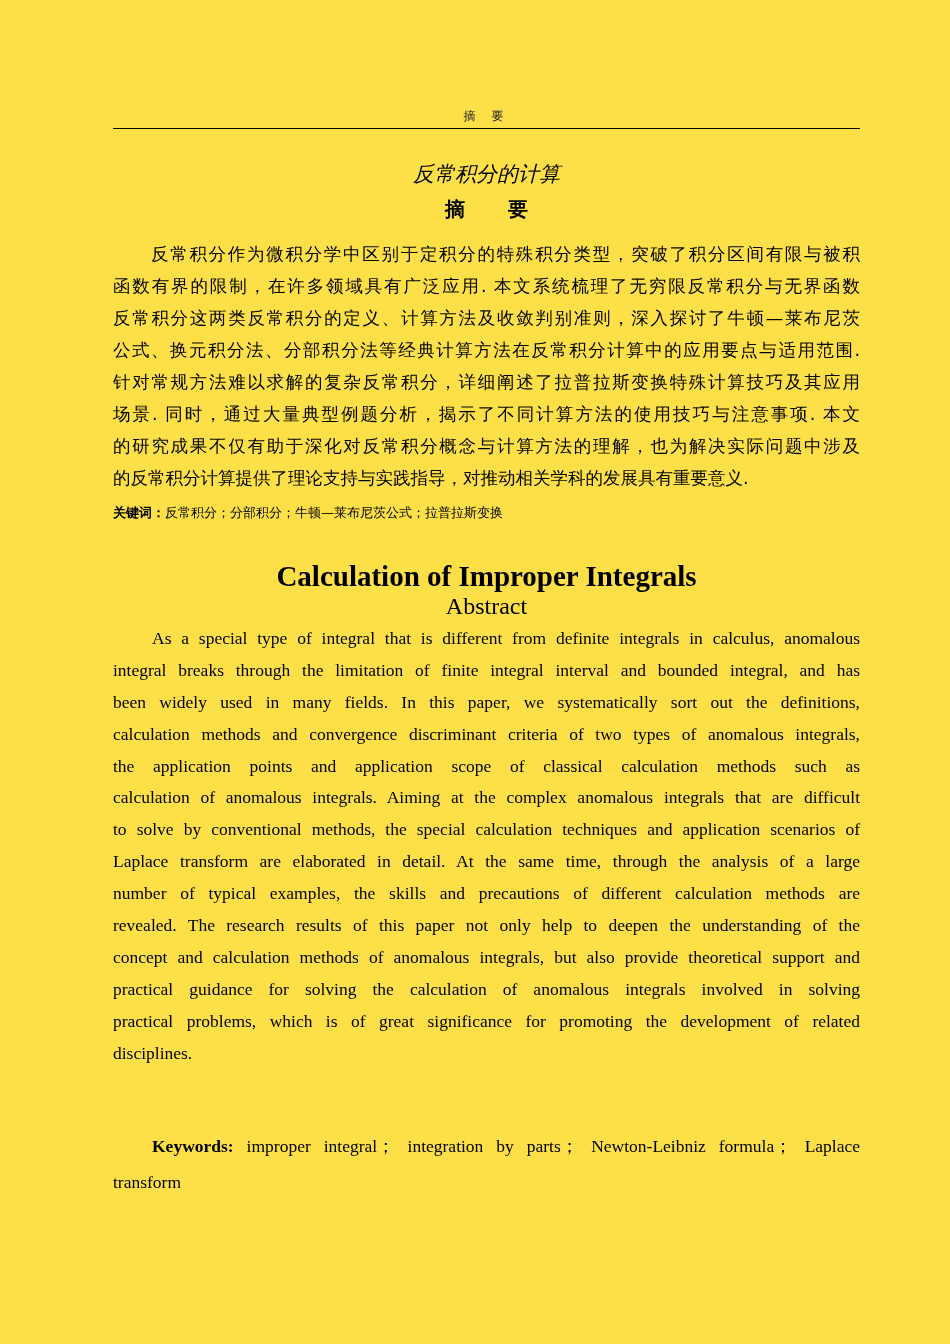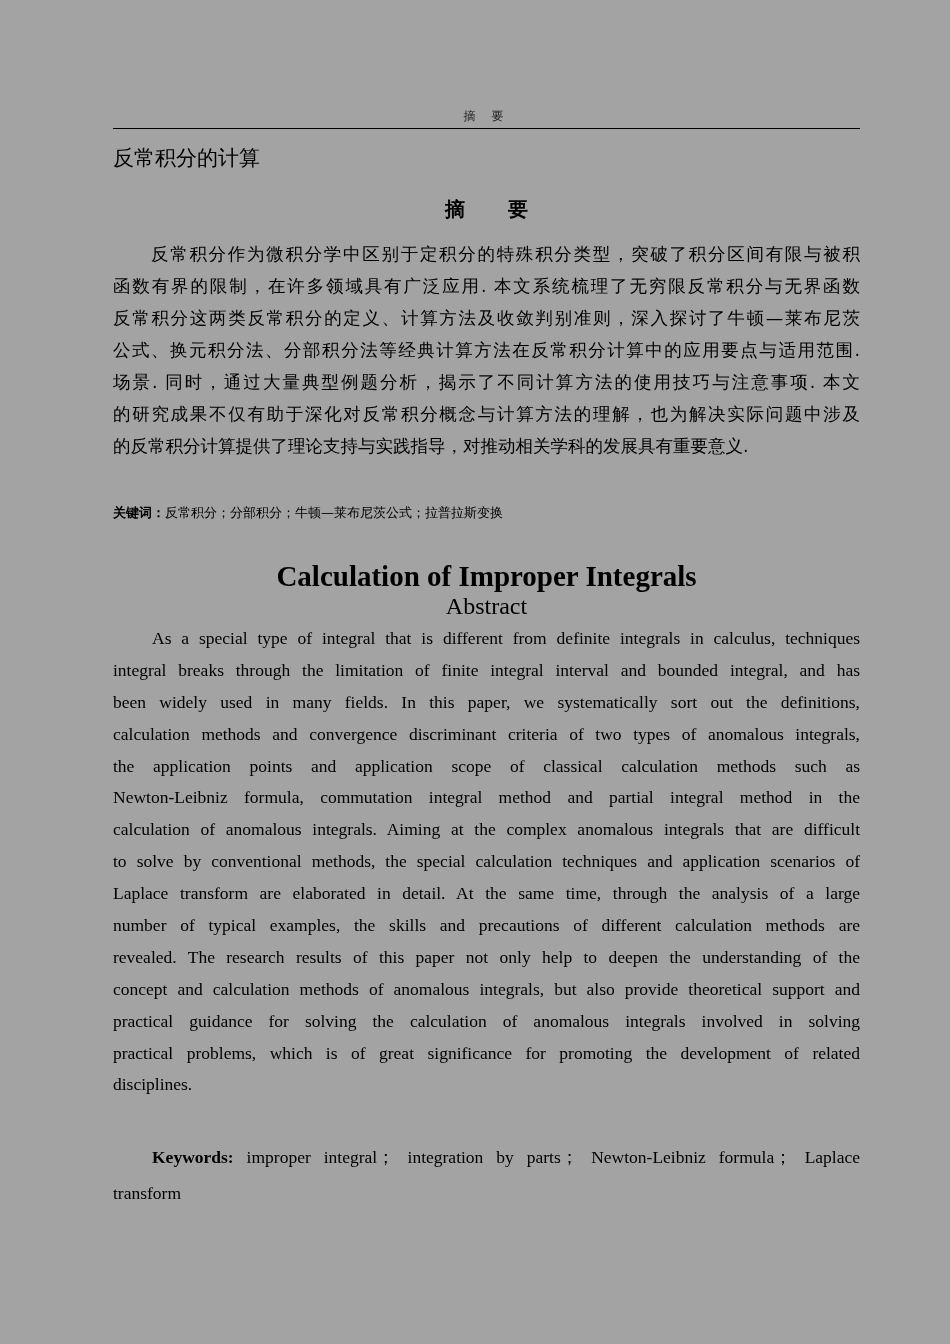--- a/index.html
+++ b/index.html
@@ -1,27 +1,27 @@
 <!DOCTYPE html>
 <html><head>
   <meta charset="utf-8">
   <style>
     * { margin: 0; padding: 0; box-sizing: border-box; }
     html, body { width: 950px; height: 1344px; background: #ffffff; }
     body { position: relative; color: #000; font-family: "Liberation Serif", "DejaVu Serif", serif; overflow: hidden; }
-    .page { position: absolute; left: 0; top: 0; width: 950px; height: 1344px; background: #a3a3a3; }
+    .page { position: absolute; left: 0; top: 0; width: 950px; height: 1344px; background: #fde047; }
     .running-header {
       position: absolute; left: 113px; top: 108px; width: 747px;
       text-align: center; font-size: 12px; letter-spacing: 6px; color: #222;
       font-family: "DejaVu Sans", sans-serif;
     }
     .header-rule { position: absolute; left: 113px; top: 128px; width: 747px; height: 0; border-top: 1.5px solid #000; }
     .cn-title {
-      position: absolute; left: 113px; top: 144px; width: 747px; text-align: left;
-      font-size: 21px; font-family: "DejaVu Sans", sans-serif;
+      position: absolute; left: 113px; top: 160px; width: 747px; text-align: center;
+      font-size: 21px; font-family: "DejaVu Sans", sans-serif; font-style: italic;
     }
     .cn-abstract-heading {
       position: absolute; left: 113px; top: 196px; width: 747px; text-align: center;
       font-size: 20px; font-weight: bold; letter-spacing: 18px; padding-left: 18px;
       font-family: "DejaVu Sans", sans-serif;
     }
     .cn-body {
       position: absolute; left: 113px; top: 238px; width: 747px;
       font-size: 17.5px; line-height: 32px; font-family: "DejaVu Sans", sans-serif;
     }
@@ -43,21 +43,21 @@
     }
     .en-body {
       position: absolute; left: 113px; top: 623px; width: 747px;
       font-size: 17.5px; line-height: 31.9px;
     }
     .en-line { display: block; height: 31.9px; white-space: nowrap; text-align: justify; text-align-last: justify; }
     .en-line.first { padding-left: 39px; }
     .en-line.last { text-align-last: left; }
     .en-keywords {
       position: absolute; left: 113px; top: 1128px; width: 747px;
-      font-size: 17.5px; line-height: 36px; margin-top: 11px;
+      font-size: 17.5px; line-height: 36px;
     }
     .en-keywords .kw-line { display: block; white-space: nowrap; text-align: justify; text-align-last: justify; }
     .en-keywords .kw-line.first { padding-left: 39px; }
     .en-keywords .kw-line.last { text-align-last: left; }
     .en-keywords .label { font-weight: bold; }
   </style>
 </head>
 <body>
 
 <div class="page">
@@ -66,39 +66,39 @@
   <div class="header-rule"></div>
 
   <h1 class="cn-title" style="font-weight:normal;">反常积分的计算</h1>
   <h2 class="cn-abstract-heading">摘 要</h2>
 
   <div class="cn-body">
     <span class="cn-line first">反常积分作为微积分学中区别于定积分的特殊积分类型，突破了积分区间有限与被积</span>
     <span class="cn-line">函数有界的限制，在许多领域具有广泛应用. 本文系统梳理了无穷限反常积分与无界函数</span>
     <span class="cn-line">反常积分这两类反常积分的定义、计算方法及收敛判别准则，深入探讨了牛顿—莱布尼茨</span>
     <span class="cn-line">公式、换元积分法、分部积分法等经典计算方法在反常积分计算中的应用要点与适用范围.</span>
+    <span class="cn-line">针对常规方法难以求解的复杂反常积分，详细阐述了拉普拉斯变换特殊计算技巧及其应用</span>
     <span class="cn-line">场景. 同时，通过大量典型例题分析，揭示了不同计算方法的使用技巧与注意事项. 本文</span>
     <span class="cn-line">的研究成果不仅有助于深化对反常积分概念与计算方法的理解，也为解决实际问题中涉及</span>
     <span class="cn-line last">的反常积分计算提供了理论支持与实践指导，对推动相关学科的发展具有重要意义.</span>
   </div>
 
   <div class="cn-keywords">
     <span class="label">关键词：</span><span>反常积分；分部积分；牛顿—莱布尼茨公式；拉普拉斯变换</span>
   </div>
 
   <h1 class="en-title">Calculation of Improper Integrals</h1>
   <h2 class="en-abstract-heading">Abstract</h2>
 
   <div class="en-body">
-    <span class="en-line first">As a special type of integral that is different from definite integrals in calculus, techniques</span>
+    <span class="en-line first">As a special type of integral that is different from definite integrals in calculus, anomalous</span>
     <span class="en-line">integral breaks through the limitation of finite integral interval and bounded integral, and has</span>
     <span class="en-line">been widely used in many fields. In this paper, we systematically sort out the definitions,</span>
     <span class="en-line">calculation methods and convergence discriminant criteria of two types of anomalous integrals,</span>
     <span class="en-line">the application points and application scope of classical calculation methods such as</span>
-    <span class="en-line">Newton-Leibniz formula, commutation integral method and partial integral method in the</span>
     <span class="en-line">calculation of anomalous integrals. Aiming at the complex anomalous integrals that are difficult</span>
     <span class="en-line">to solve by conventional methods, the special calculation techniques and application scenarios of</span>
     <span class="en-line">Laplace transform are elaborated in detail. At the same time, through the analysis of a large</span>
     <span class="en-line">number of typical examples, the skills and precautions of different calculation methods are</span>
     <span class="en-line">revealed. The research results of this paper not only help to deepen the understanding of the</span>
     <span class="en-line">concept and calculation methods of anomalous integrals, but also provide theoretical support and</span>
     <span class="en-line">practical guidance for solving the calculation of anomalous integrals involved in solving</span>
     <span class="en-line">practical problems, which is of great significance for promoting the development of related</span>
     <span class="en-line last">disciplines.</span>
   </div>

